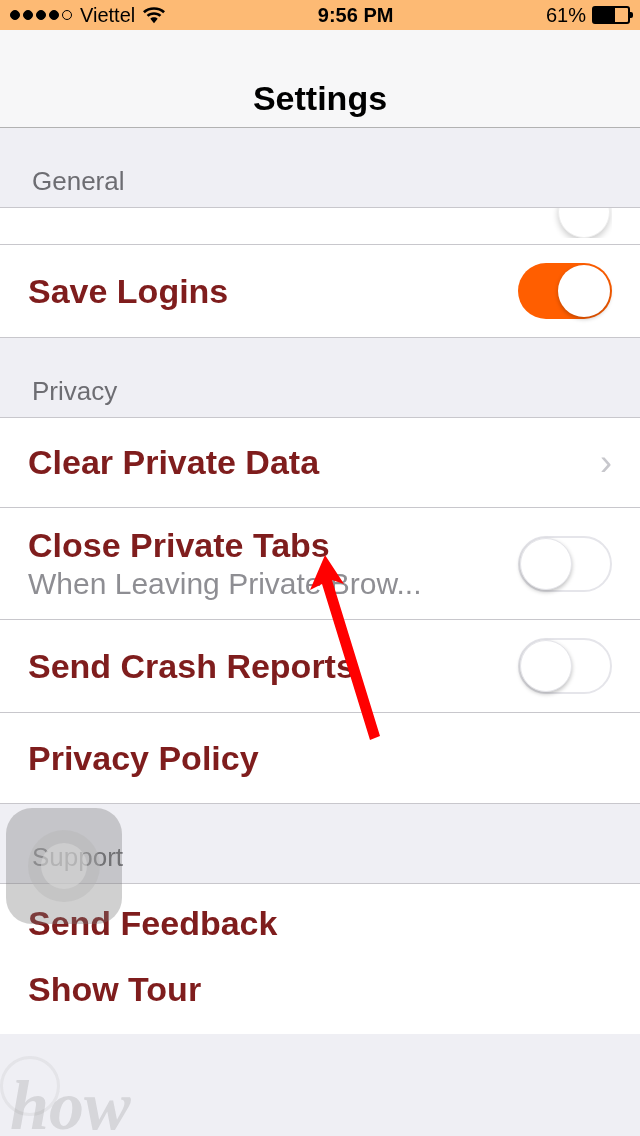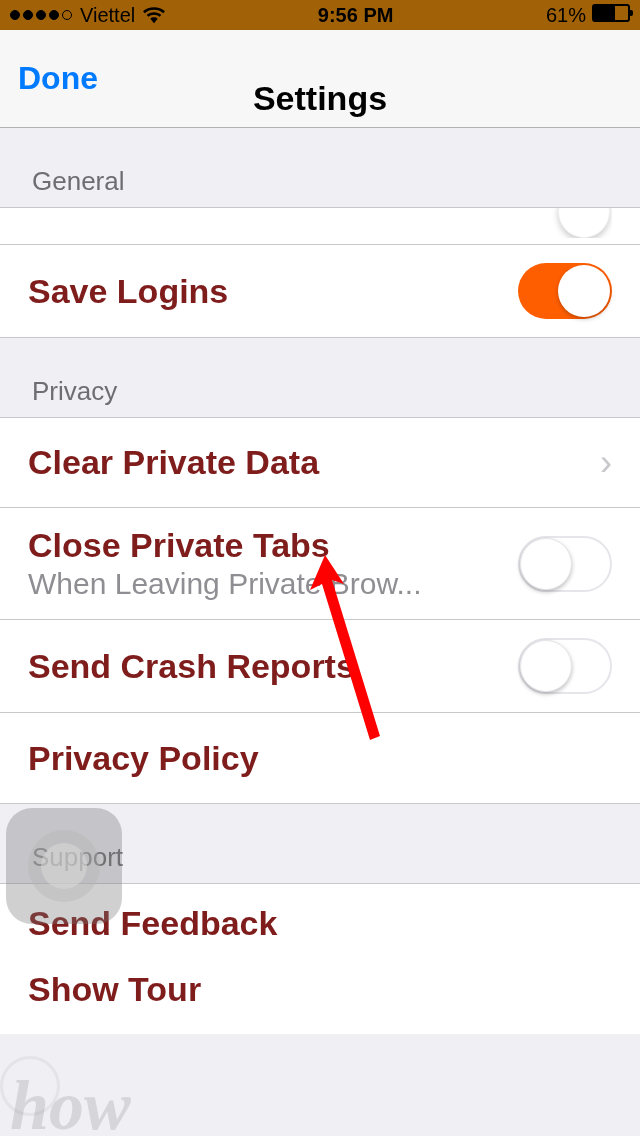--- a/index.html
+++ b/index.html
@@ -1,23 +1,23 @@
 <!DOCTYPE html>
 <html><head>
 <meta charset="utf-8">
 <style>
   * { margin: 0; padding: 0; box-sizing: border-box; }
   html, body { width: 640px; height: 1136px; font-family: -apple-system, "Helvetica Neue", Helvetica, Arial, sans-serif; background: #efeff4; overflow: hidden; }
-  .status-bar { height: 30px; display: flex; align-items: center; justify-content: space-between; padding: 0 10px; font-size: 20px; color: #000; background: #a16207; }
+  .status-bar { height: 30px; display: flex; align-items: center; justify-content: space-between; padding: 0 10px; font-size: 20px; color: #000; background: #fdba74; }
   .status-left { display: flex; align-items: center; gap: 8px; }
   .signal-dots { display: flex; gap: 3px; }
   .dot { width: 10px; height: 10px; border-radius: 50%; border: 1.5px solid #000; }
   .dot.filled { background: #000; }
   .wifi-icon { width: 22px; height: 18px; }
-  .status-right { display: flex; align-items: flex-start; gap: 6px; }
+  .status-right { display: flex; align-items: center; gap: 6px; }
   .battery-icon { width: 38px; height: 18px; border: 2px solid #000; border-radius: 3px; position: relative; }
   .battery-icon::after { content: ""; position: absolute; right: -5px; top: 4px; width: 3px; height: 6px; background: #000; border-radius: 0 2px 2px 0; }
   .battery-fill { background: #000; height: 100%; width: 61%; }
   .nav-bar { height: 98px; background: #f7f7f8; border-bottom: 1px solid #b2b2b2; display: flex; align-items: center; position: relative; }
   .done-button { position: absolute; left: 18px; color: #007aff; font-size: 32px; font-weight: 600; }
   .nav-title { width: 100%; text-align: center; font-size: 34px; font-weight: 600; color: #000; margin-top: 40px; }
   .section-header { padding: 38px 28px 10px 32px; font-size: 26px; color: #6d6d72; background: #efeff4; }
   .list { background: #fff; border-top: 1px solid #c8c7cc; border-bottom: 1px solid #c8c7cc; }
   .row { display: flex; align-items: center; padding: 18px 28px; border-bottom: 1px solid #c8c7cc; min-height: 90px; }
   .row:last-child { border-bottom: none; }
@@ -60,21 +60,20 @@
   <div style="font-weight:600">9:56 PM</div>
   <div class="status-right">
     <span>61%</span>
     <div class="battery-icon">
         <div class="battery-fill"></div>
       </div>
   </div>
 </div>
 
 <div class="nav-bar">
-  <div class="done-button">Done</div>
   <div class="nav-title">Settings</div>
 </div>
 
 <div class="section-header">General</div>
 <div class="list">
 
   <div class="row" style="min-height:20px; padding:0 28px 6px 28px; border-bottom:1px solid #c8c7cc;">
      <div style="flex:1"></div>
      <div class="partial-toggle">
         <div class="knob2"></div>

